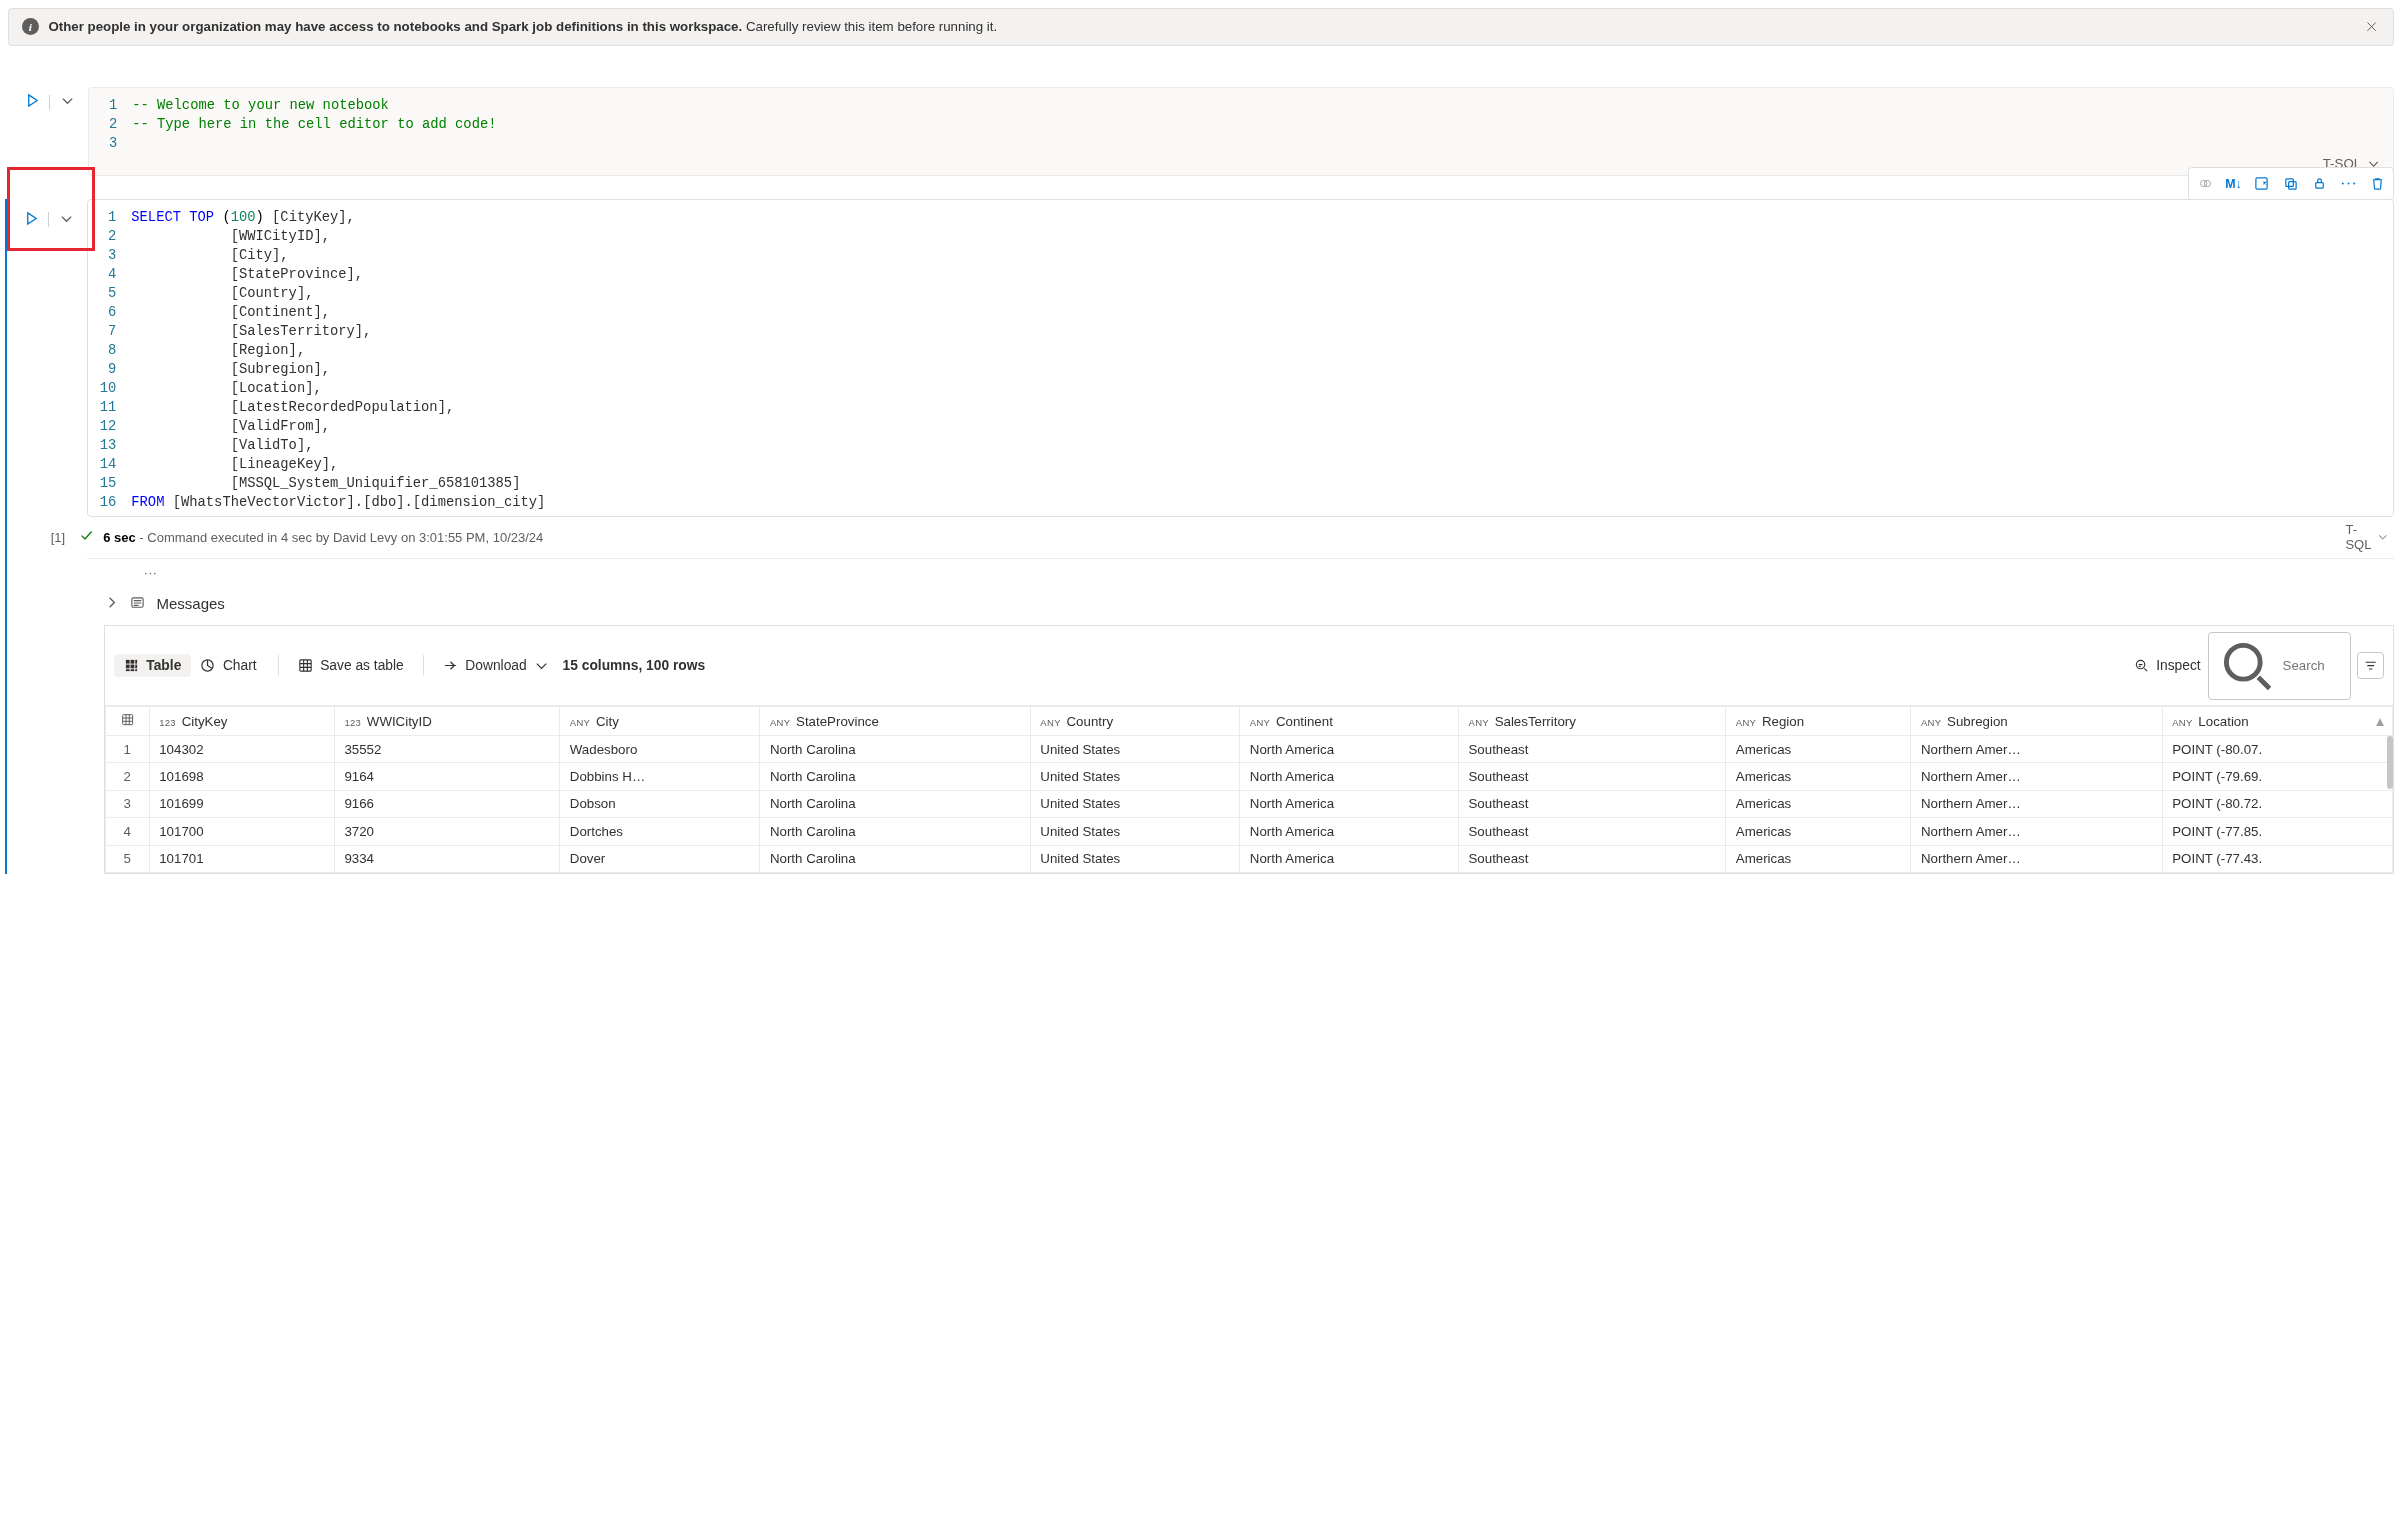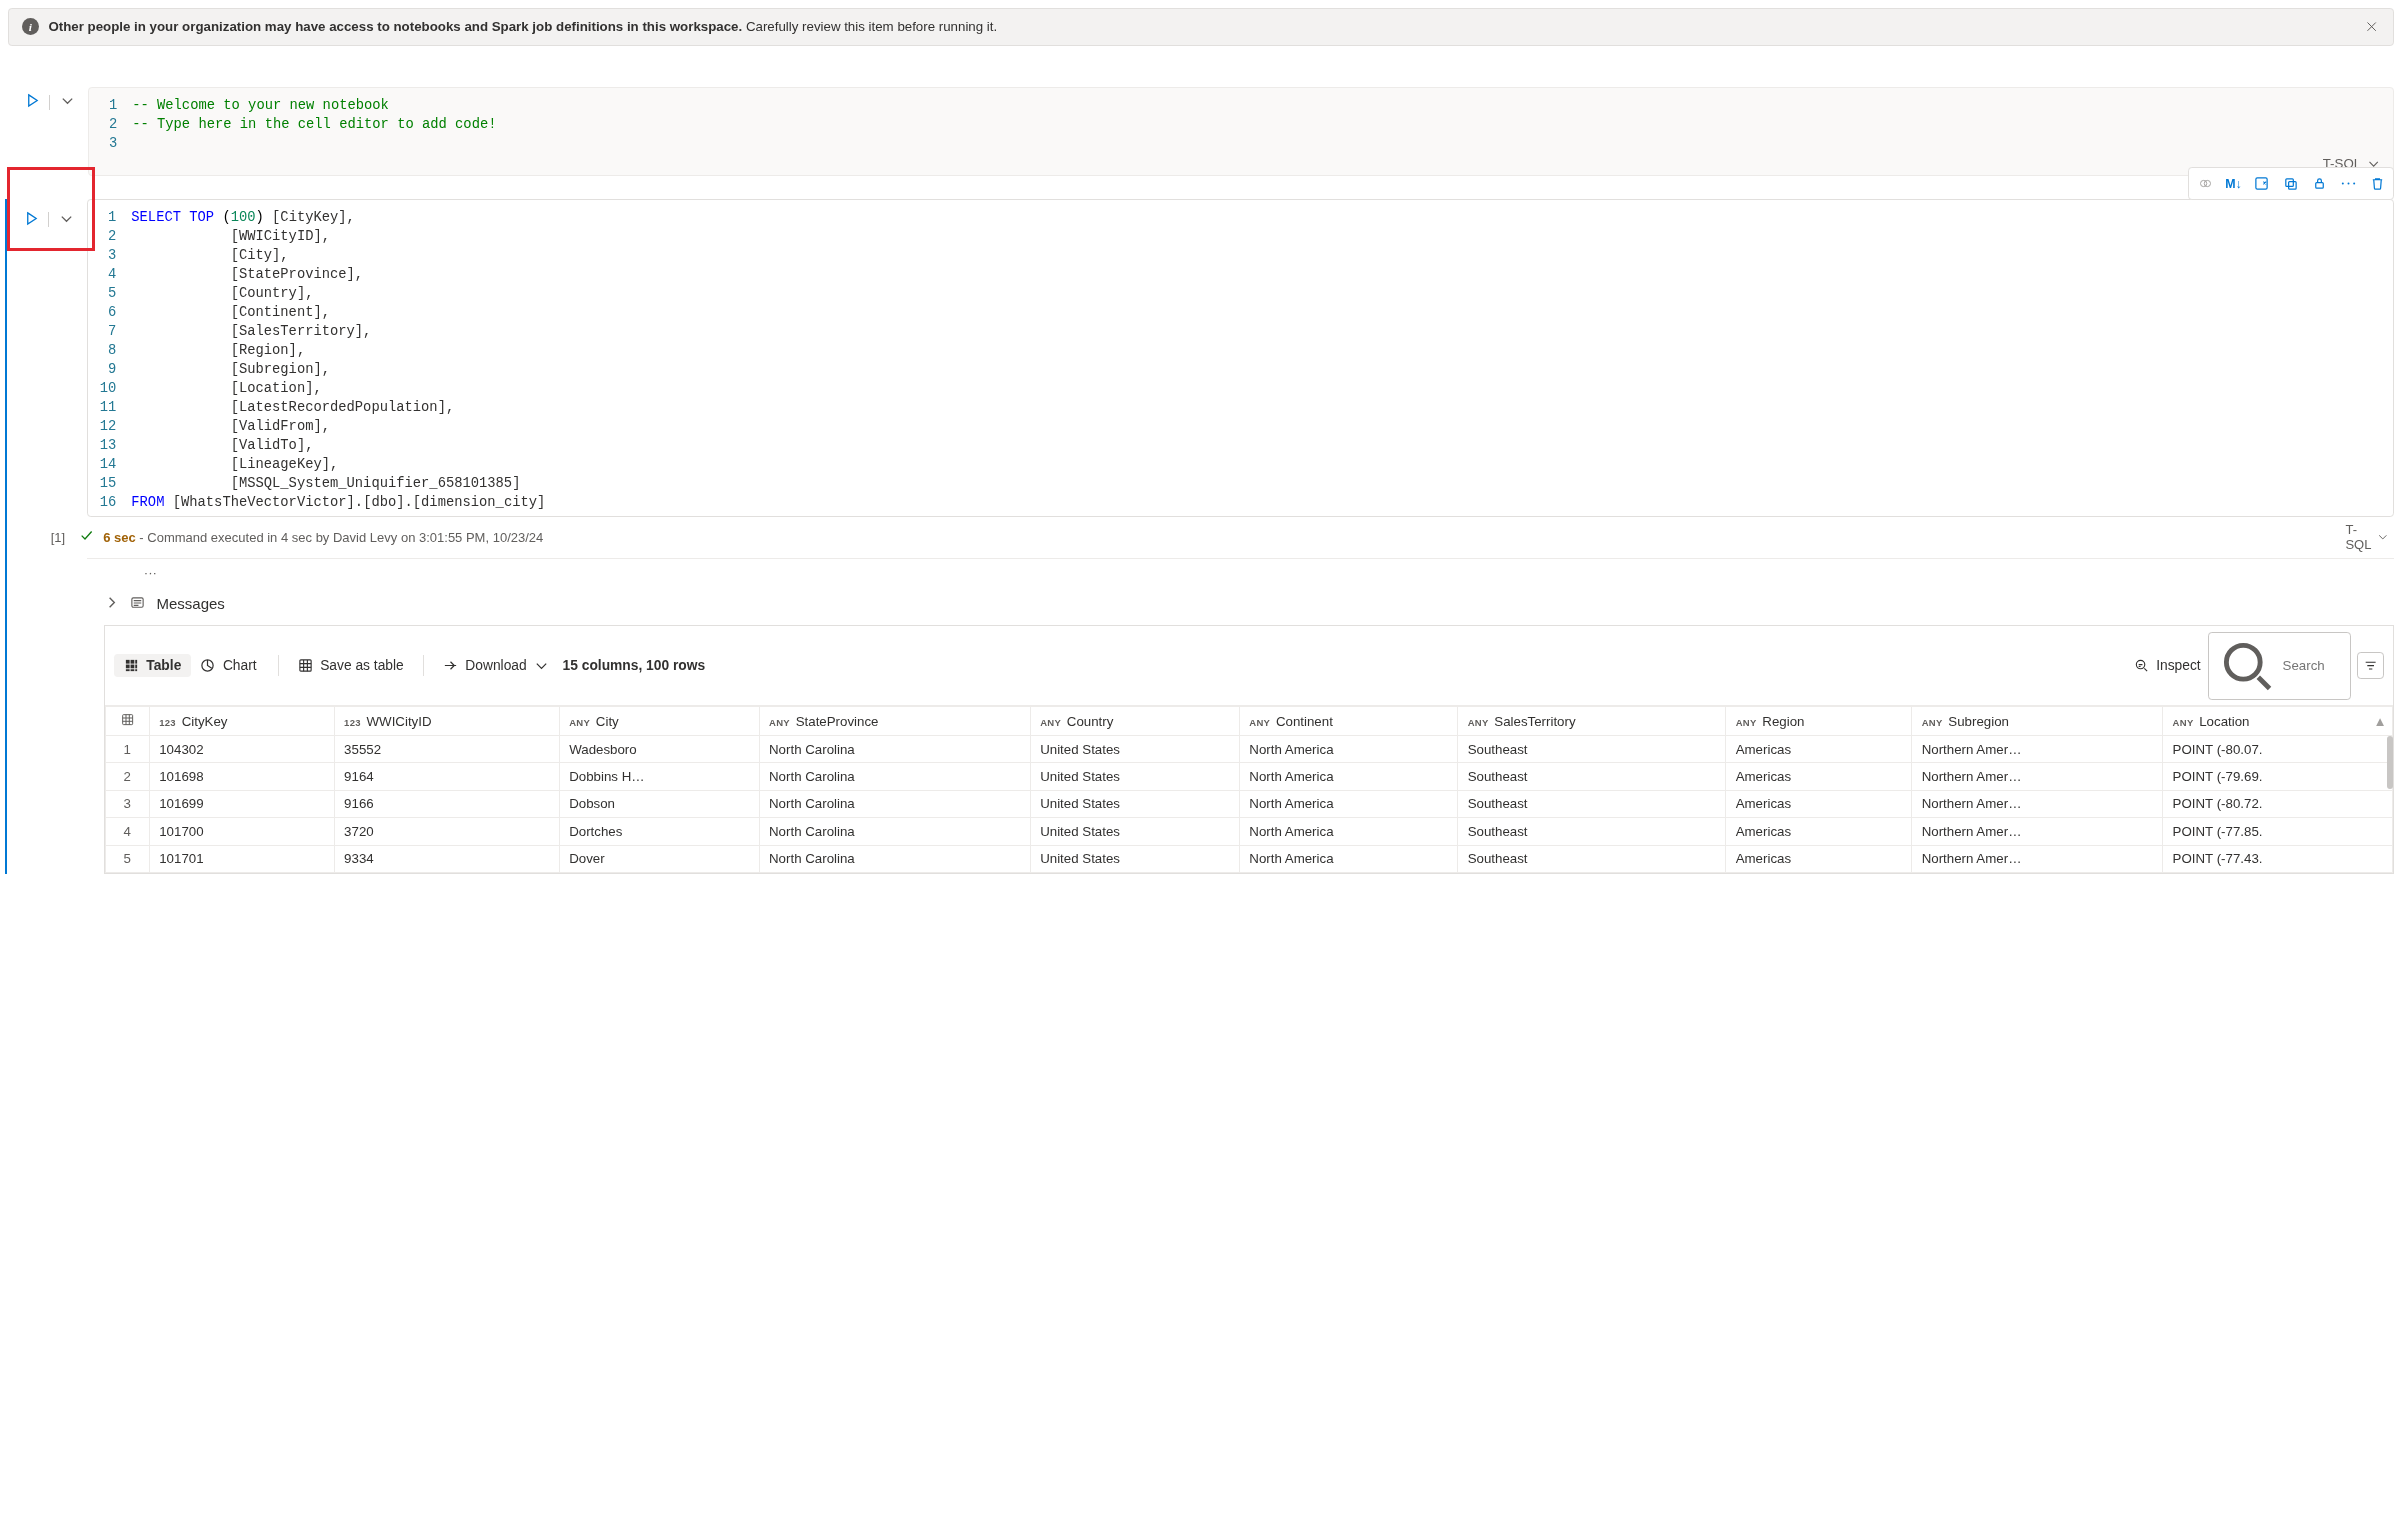--- a/index.html
+++ b/index.html
@@ -94,21 +94,21 @@
 
   .editor-box.active { background:#fff; border:1px solid #e1dfdd; }
 
   .status-line {
     display:flex; align-items:center; justify-content:space-between;
     font-size:13px; color:#605e5c; padding:5.7px 5.7px 5.7px 0; border-bottom:1px solid #edebe9;
   }
   .status-left { display:flex; align-items:center; gap:9.5px; }
   .status-left .idx { color:#605e5c; padding-right:5.7px; }
   .status-left .ok svg { width:13.3px; height:13.3px; color:#107c10; }
-  .status-left b { font-weight:600; color:#a16207; }
+  .status-left b { font-weight:600; color:#000000; }
   .status-right { display:flex; align-items:center; gap:5.7px; color:#605e5c; }
 
   .more-dots { padding:5.7px 0 5.7px 57px; color:#605e5c; }
 
   .messages-row {
     display:flex; gap:11.4px;
     padding:9.5px 0 13.3px 17px; font-size:15px; color:#323130;
   }
   .messages-row svg { width:15px; height:15px; color:#605e5c; }
 
@@ -138,21 +138,21 @@
   .res-table-wrap { overflow-x:auto; position:relative; }
   .res-table-wrap .mini-scroll {
     position:absolute; right:0; top:30px; width:6.7px; height:53px; background:#c8c6c4; border-radius:3.8px;
   }
   table.grid { border-collapse:collapse; width:100%; font-size:13.3px; }
   table.grid th, table.grid td {
     border:1px solid #edebe9; padding:5.7px 9.5px; text-align:left; white-space:nowrap;
     overflow:hidden; text-overflow:ellipsis; max-width:133px;
   }
   table.grid th { background:#fff; font-weight:400; color:#323130; position:relative; }
-  table.grid th .tp { font-size:9.5px; font-weight:700; letter-spacing:0.3px; color:#605e5c; margin-right:5.7px; }
+  table.grid th .tp { font-size:9.5px; font-weight:400; letter-spacing:0.3px; color:#605e5c; margin-right:5.7px; }
   table.grid th.idxcol, table.grid td.idxcol { width:44px; text-align:center; color:#605e5c; }
   table.grid th.idxcol svg { width:13.3px; height:13.3px; }
   table.grid th .sort { position:absolute; right:5.7px; top:50%; transform:translateY(-50%); color:#a19f9d; }
 </style>
 </head>
 <body>
 
 <div class="notice">
   <span class="info-icon">i</span>
   <span class="txt">

